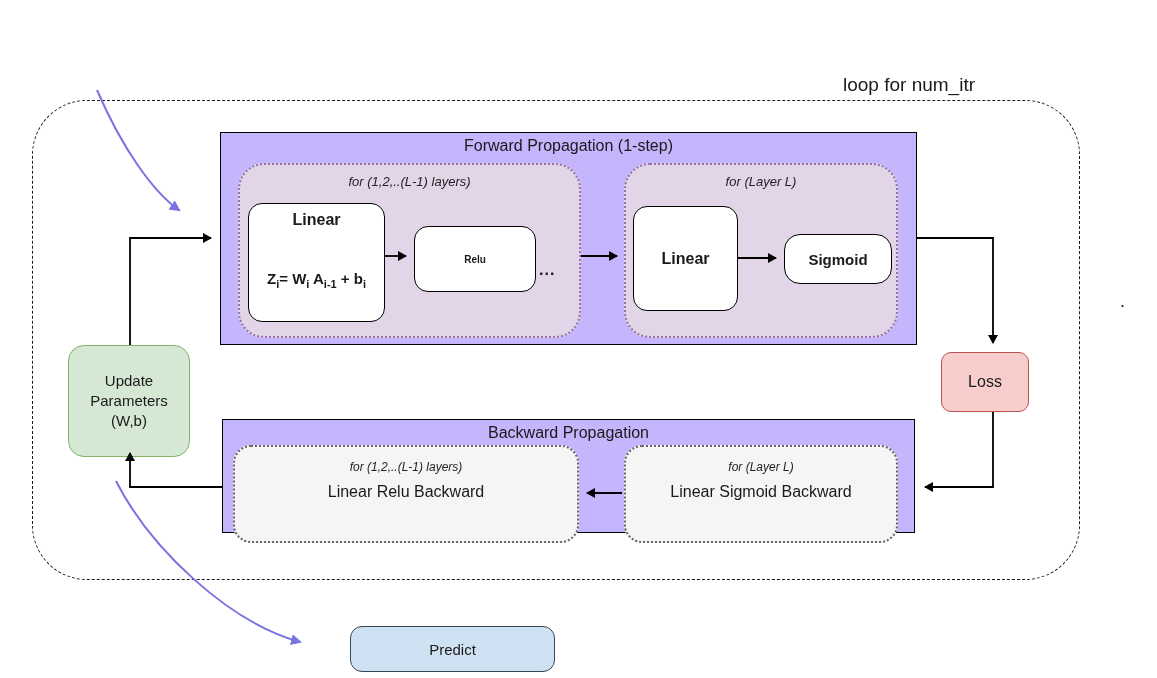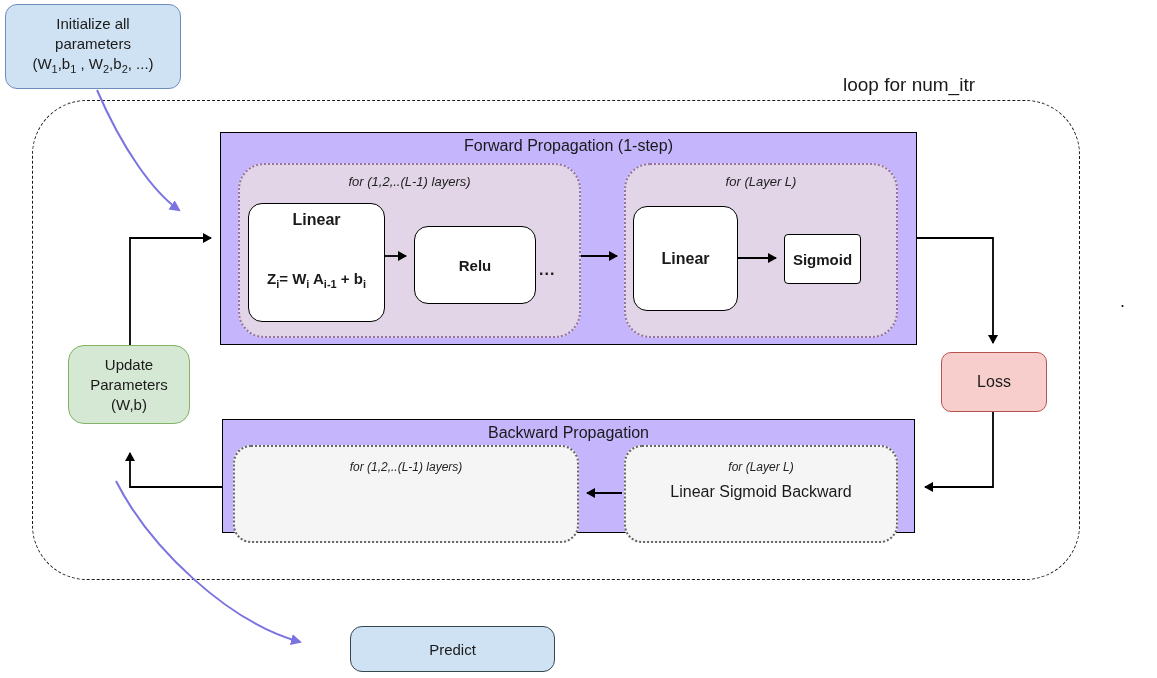--- a/index.html
+++ b/index.html
@@ -15,69 +15,62 @@
     left:32px;top:100px;width:1048px;height:480px;
     border:1.6px dashed #1a1a1a;border-radius:55px;background:transparent;
   }
   .loop-label{left:843px;top:74px;font-size:19px;}
 
   
   .node{border-radius:12px;}
   .init-box{left:5px;top:4px;width:176px;height:85px;background:#cfe2f3;border:1.6px solid #6c8ebf;
     font-size:15px;line-height:20px;}
   .predict-box{left:350px;top:626px;width:205px;height:46px;background:#cfe2f3;border:1.7px solid #36474f;font-size:15px;}
-  .loss-box{left:941px;top:352px;width:106px;height:60px;background:#f8cecc;border:1.6px solid #b85450;font-size:16px;border-radius:10px;}
-  .update-box{left:68px;top:345px;width:122px;height:79px;background:#d5e8d4;border:1.6px solid #82b366;
+  .loss-box{left:941px;top:352px;width:88px;height:60px;background:#f8cecc;border:1.6px solid #b85450;font-size:16px;border-radius:10px;}
+  .update-box{left:68px;top:345px;width:122px;height:112px;background:#d5e8d4;border:1.6px solid #82b366;
     border-radius:16px;font-size:15px;line-height:20px;}
 
   
   .stage{background:#c4b5fd;border:1.6px solid #000000;}
   .forward-box{left:220px;top:132px;width:697px;height:213px;}
   .backward-box{left:222px;top:419px;width:693px;height:114px;}
   .stage-title{position:absolute;top:4px;left:0;right:0;text-align:center;font-size:16px;}
 
   .purple-group{background:#e1d5e7;border:2px dotted #9673a6;border-radius:26px;}
   .gray-group{background:#f5f5f5;border:2px dotted #666666;border-radius:18px;}
   .group-label{position:absolute;top:9px;left:0;right:0;text-align:center;font-size:13px;color:#222;font-style:italic;}
   .gray-group .group-label{font-size:12px;top:13px;}
   .group-name{position:absolute;top:36px;left:0;right:0;text-align:center;font-size:16px;}
 
   .inner-node{background:#ffffff;border:1.7px solid #000000;border-radius:14px;font-weight:bold;}
   .linear1{left:27px;top:70px;width:137px;height:119px;}
   .linear1-title{position:absolute;top:7px;left:0;right:0;text-align:center;font-size:16px;}
   .linear1-formula{position:absolute;bottom:31px;left:0;right:0;text-align:center;font-size:15px;}
   .linear1-formula sub,.init-line3 sub{font-size:11px;}
-  .relu{left:193px;top:93px;width:122px;height:78px;font-size:15px;}
+  .relu{left:193px;top:93px;width:122px;height:66px;font-size:10px;}
   .ellipsis{left:318px;top:128px;font-size:16px;font-weight:bold;letter-spacing:1px;}
   .linear2{left:412px;top:73px;width:105px;height:105px;font-size:16px;}
-  .sigmoid{left:563px;top:101px;width:77px;height:50px;font-size:15px;border-radius:4px;}
+  .sigmoid{left:563px;top:101px;width:108px;height:50px;font-size:15px;border-radius:16px;}
   .fw-group1{left:17px;top:30px;width:343px;height:175px;}
   .fw-group2{left:403px;top:30px;width:274px;height:175px;}
   .bw-group1{left:10px;top:25px;width:346px;height:98px;}
   .bw-group2{left:401px;top:25px;width:274px;height:98px;}
 
   .stray-dot{left:1120px;top:291px;font-size:18px;}
 
   svg.wires{position:absolute;left:0;top:0;width:1157px;height:678px;pointer-events:none;}
 </style>
 </head>
 <body>
 
 <div class="canvas">
 
   <div class="abs loop-boundary"></div>
   <div class="abs loop-label">loop for num_itr</div>
 
-  <div class="abs node init-box center">
-    <div>
-      <div>Initialize all</div>
-      <div>parameters</div>
-      <div class="init-line3">(W<sub>1</sub>,b<sub>1</sub> , W<sub>2</sub>,b<sub>2</sub>, ...)</div>
-    </div>
-  </div>
 
   <div class="abs stage forward-box">
     <div class="stage-title">Forward Propagation (1-step)</div>
 
     <div class="abs purple-group fw-group1">
       <div class="group-label">for (1,2,..(L-1) layers)</div>
     </div>
     <div class="abs inner-node linear1">
       <div class="linear1-title">Linear</div>
       <div class="linear1-formula">Z<sub>i</sub>= W<sub>i</sub> A<sub>i-1</sub> + b<sub>i</sub></div>
@@ -92,20 +85,21 @@
     <div class="abs inner-node sigmoid center">Sigmoid</div>
   </div>
 
   <div class="abs loss-box center">Loss</div>
 
   <div class="abs stage backward-box">
     <div class="stage-title">Backward Propagation</div>
 
     <div class="abs gray-group bw-group1">
       <div class="group-label">for (1,2,..(L-1) layers)</div>
+      <div class="group-name">Linear Relu Backward</div>
     </div>
     <div class="abs gray-group bw-group2">
       <div class="group-label">for (Layer L)</div>
       <div class="group-name">Linear Sigmoid Backward</div>
     </div>
   </div>
 
   <div class="abs update-box center">
     <div>
       <div>Update</div>

